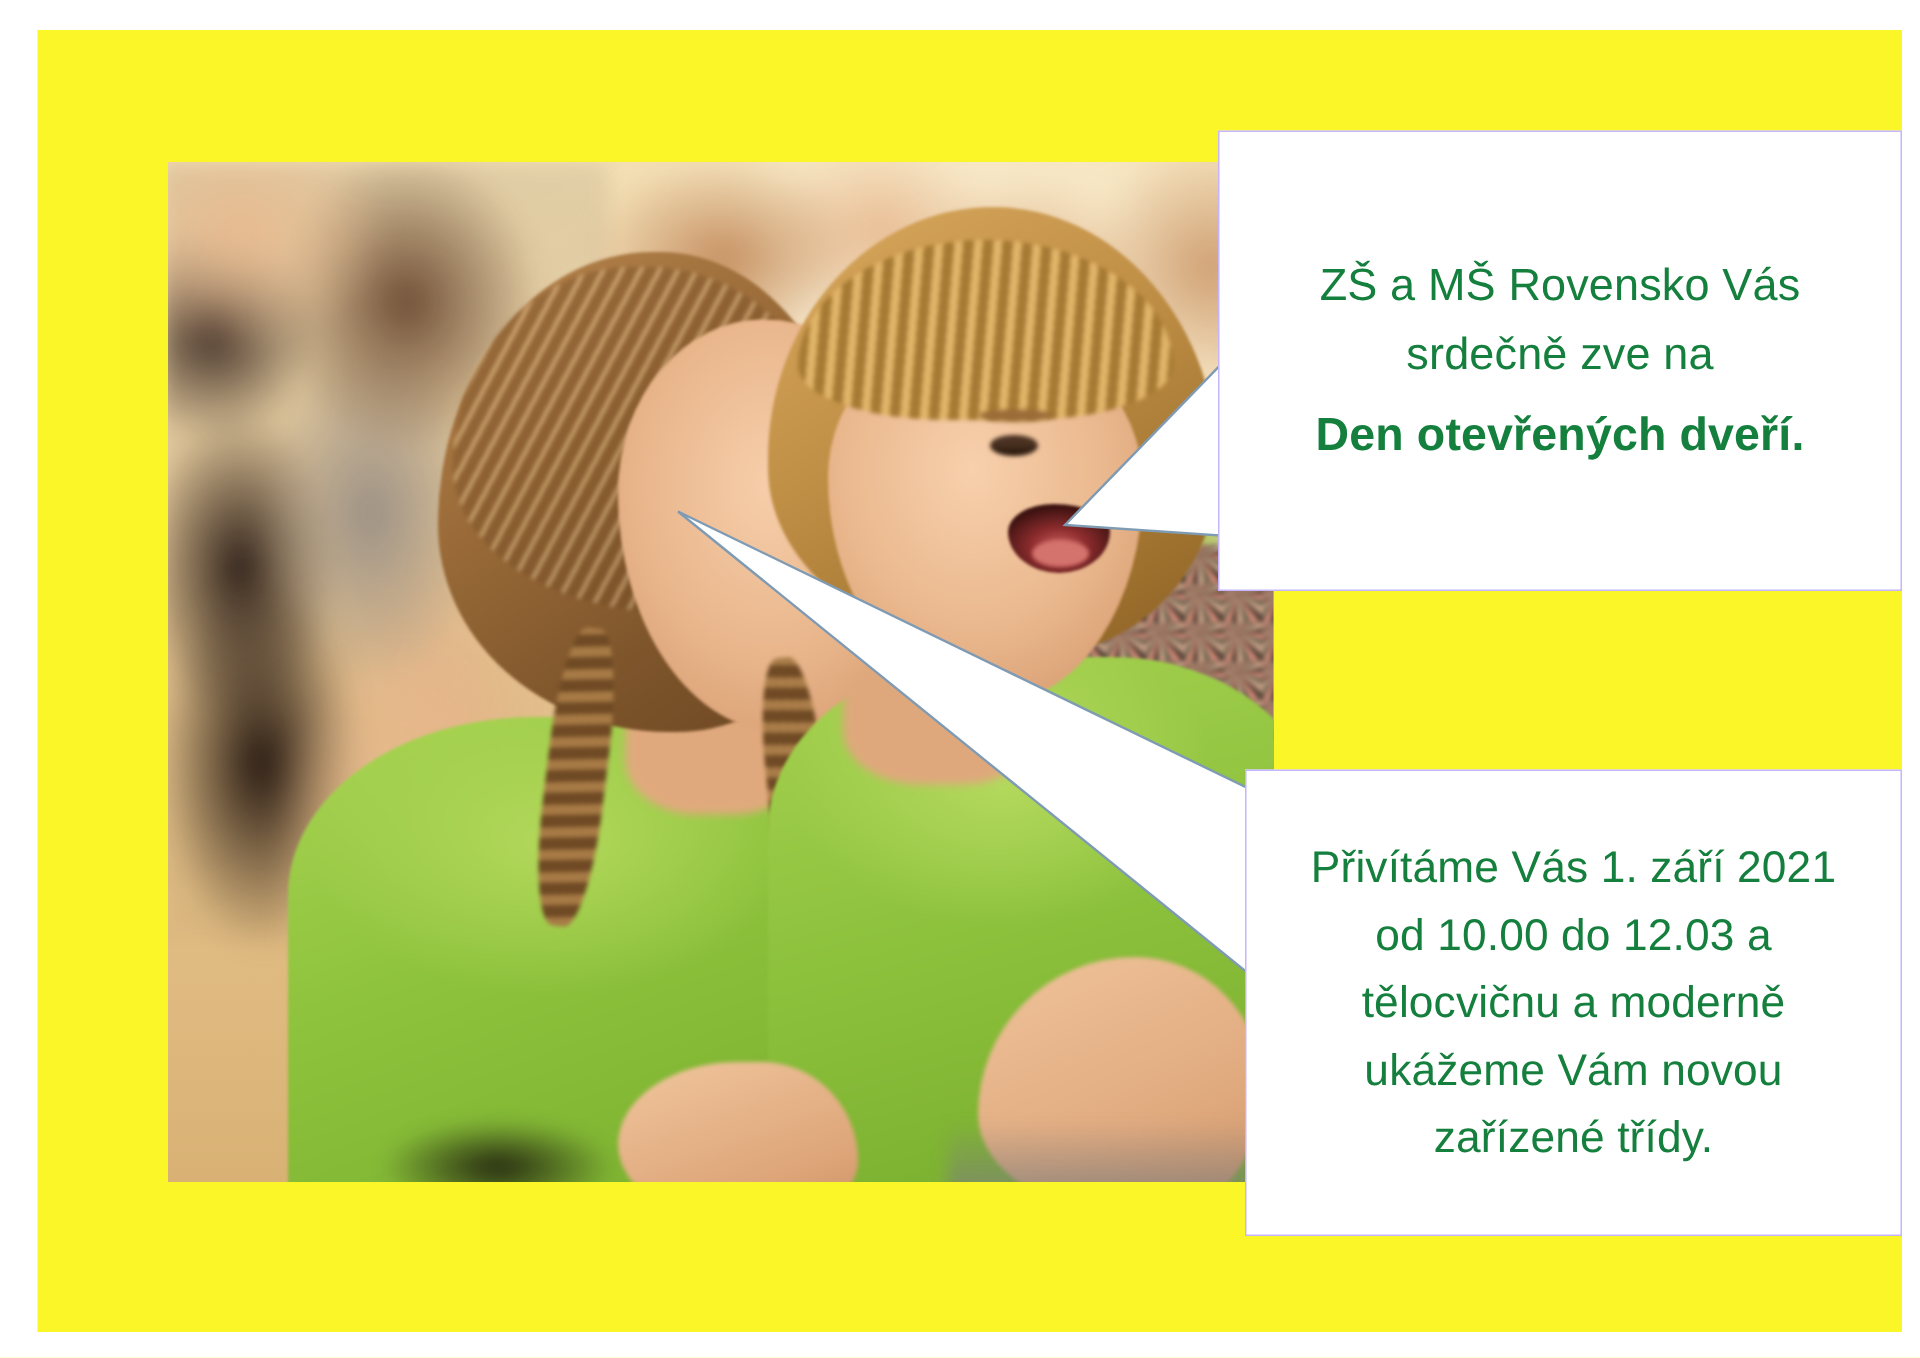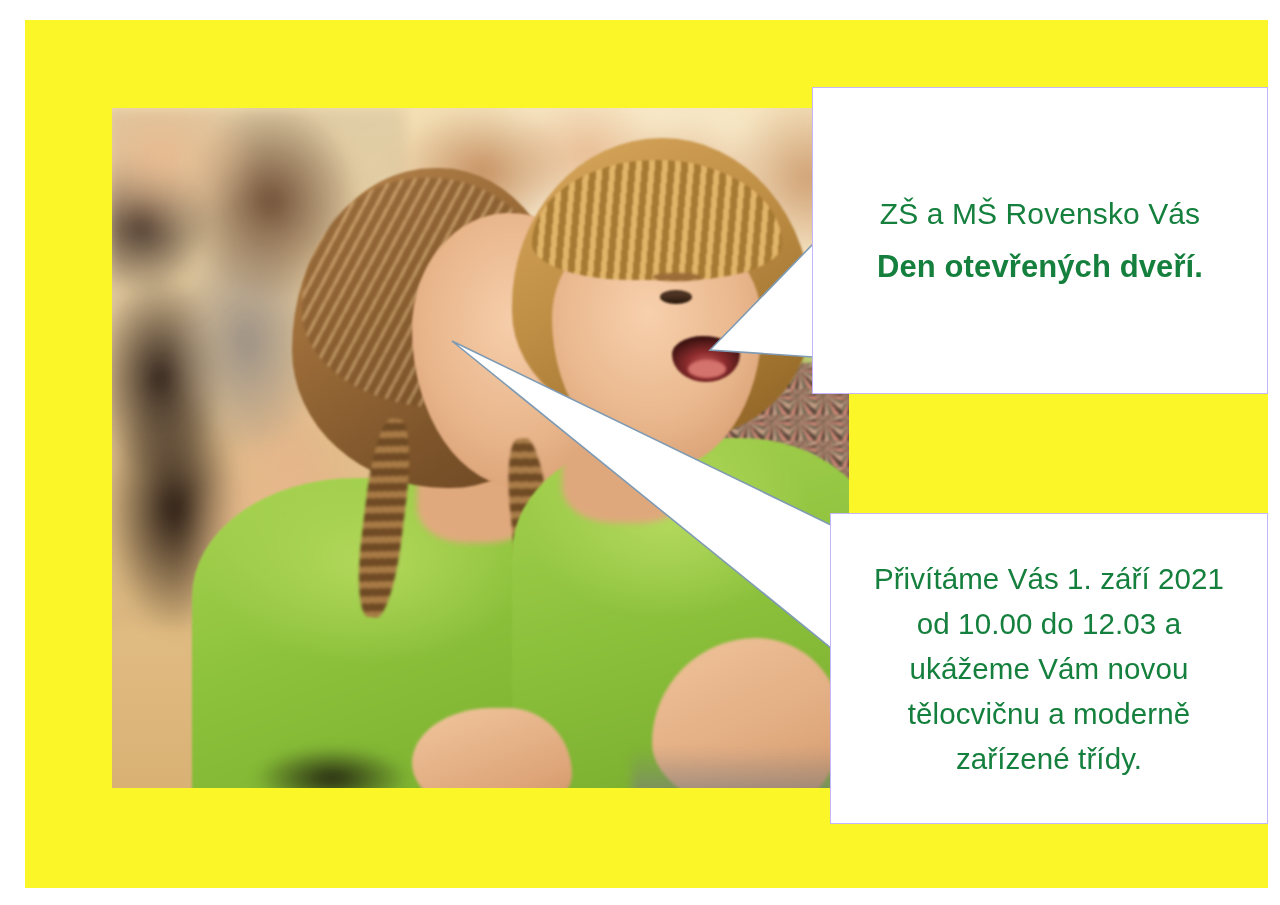--- a/index.html
+++ b/index.html
@@ -377,24 +377,25 @@
 
   <svg class="tails" viewBox="0 0 1280 905">
 
     <polygon points="813,244 813,357 710,350" fill="#ffffff" stroke="#7f9bb4" stroke-width="1.6"></polygon>
 
     <polygon points="831,525 831,648 452,341" fill="#ffffff" stroke="#7f9bb4" stroke-width="1.6"></polygon>
   </svg>
 
   <div class="callout callout-top">
     <div class="line">ZŠ a MŠ Rovensko Vás</div>
+    <div class="line">srdečně zve na</div>
     <div class="line strong">Den otevřených dveří.</div>
   </div>
 
   <div class="callout callout-bottom">
     <div class="line b">Přivítáme Vás 1. září 2021</div>
     <div class="line b">od 10.00 do 12.03 a</div>
+    <div class="line b">tělocvičnu a moderně</div>
     <div class="line b">ukážeme Vám novou</div>
-    <div class="line b">tělocvičnu a moderně</div>
     <div class="line b">zařízené třídy.</div>
   </div>
 
 </div>
 
 </body></html>

